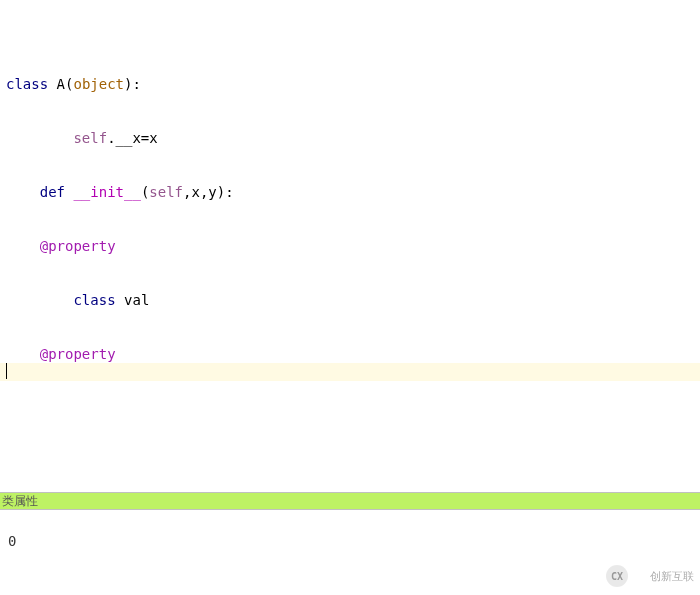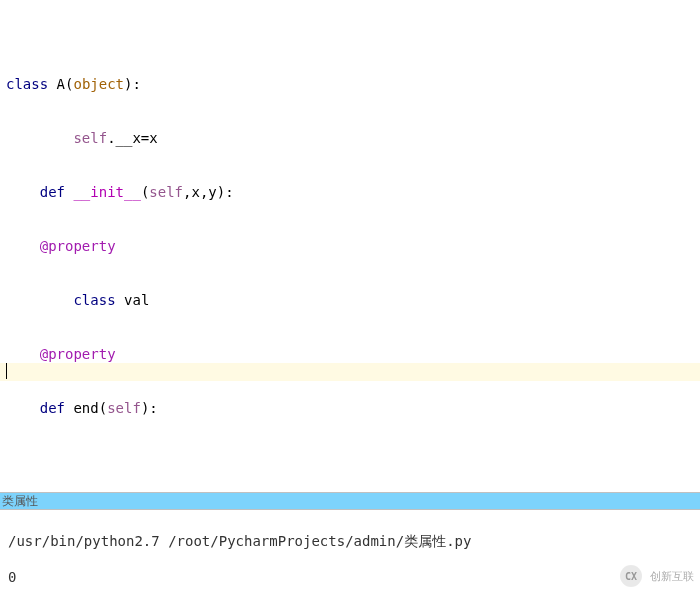--- a/index.html
+++ b/index.html
@@ -42,21 +42,21 @@
       left: 6px;
       top: 363px;
       width: 1px;
       height: 16px;
       background: #000;
     }
     .panel-header {
       display: flex;
       align-items: center;
       height: 18px;
-      background: #7dd3fc;
+      background: #bef264;
       border-top: 1px solid #c0c0c0;
       border-bottom: 1px solid #c0c0c0;
       padding-left: 2px;
       font-size: 12px;
       color: #555;
     }
     .console-area {
       padding: 4px 8px;
       font-family: 'DejaVu Sans Mono', monospace;
       font-size: 14px;
@@ -66,21 +66,21 @@
     }
     .watermark {
       position: absolute;
       right: 6px;
       bottom: 8px;
       opacity: 0.55;
       font-size: 11px;
       color: #666;
       display: flex;
       align-items: center;
-      gap: 8px;
+      gap: 22px;
       text-align: right;
     }
     .watermark .logo {
       width: 22px; height: 22px;
       border-radius: 50%;
       background: #d8d8d8;
       display: flex;
       align-items: center;
       justify-content: center;
       font-weight: bold;
@@ -93,39 +93,37 @@
 
 <div class="editor-area">
   <div class="cursor-line"></div>
   <div class="cursor"></div>
   <div class="code-line"><span class="kw">class</span><span class="txt"> A(</span><span class="builtin">object</span><span class="txt">):</span></div>
   <div class="code-line"><span class="txt">        </span><span class="self">self</span><span class="txt">.__x=x</span></div>
   <div class="code-line"><span class="kw">    def</span><span class="magic"> __init__</span><span class="txt">(</span><span class="self">self</span><span class="txt">,x,y):</span></div>
   <div class="code-line"><span class="txt">    </span><span class="decorator">@property</span></div>
   <div class="code-line"><span class="txt">        </span><span class="kw">class</span><span class="txt"> val</span></div>
   <div class="code-line"><span class="txt">    </span><span class="decorator">@property</span></div>
-  <div class="code-line"><span class="kw">    def</span><span class="txt"> end(</span><span class="self">self</span><span class="txt">):</span></div>
   
   
   
   
   
   
   
   
   
   
 </div>
 
 <div class="panel-header">
   <span>类属性</span>
 </div>
 
 <div class="console-area">
-<div>/usr/bin/python2.7 /root/PycharmProjects/admin/类属性.py</div>
 <div>0</div>
 
 
 </div>
 
 <div class="watermark">
   <div class="logo">CX</div>
   <span>创新互联</span>
 </div>
 

